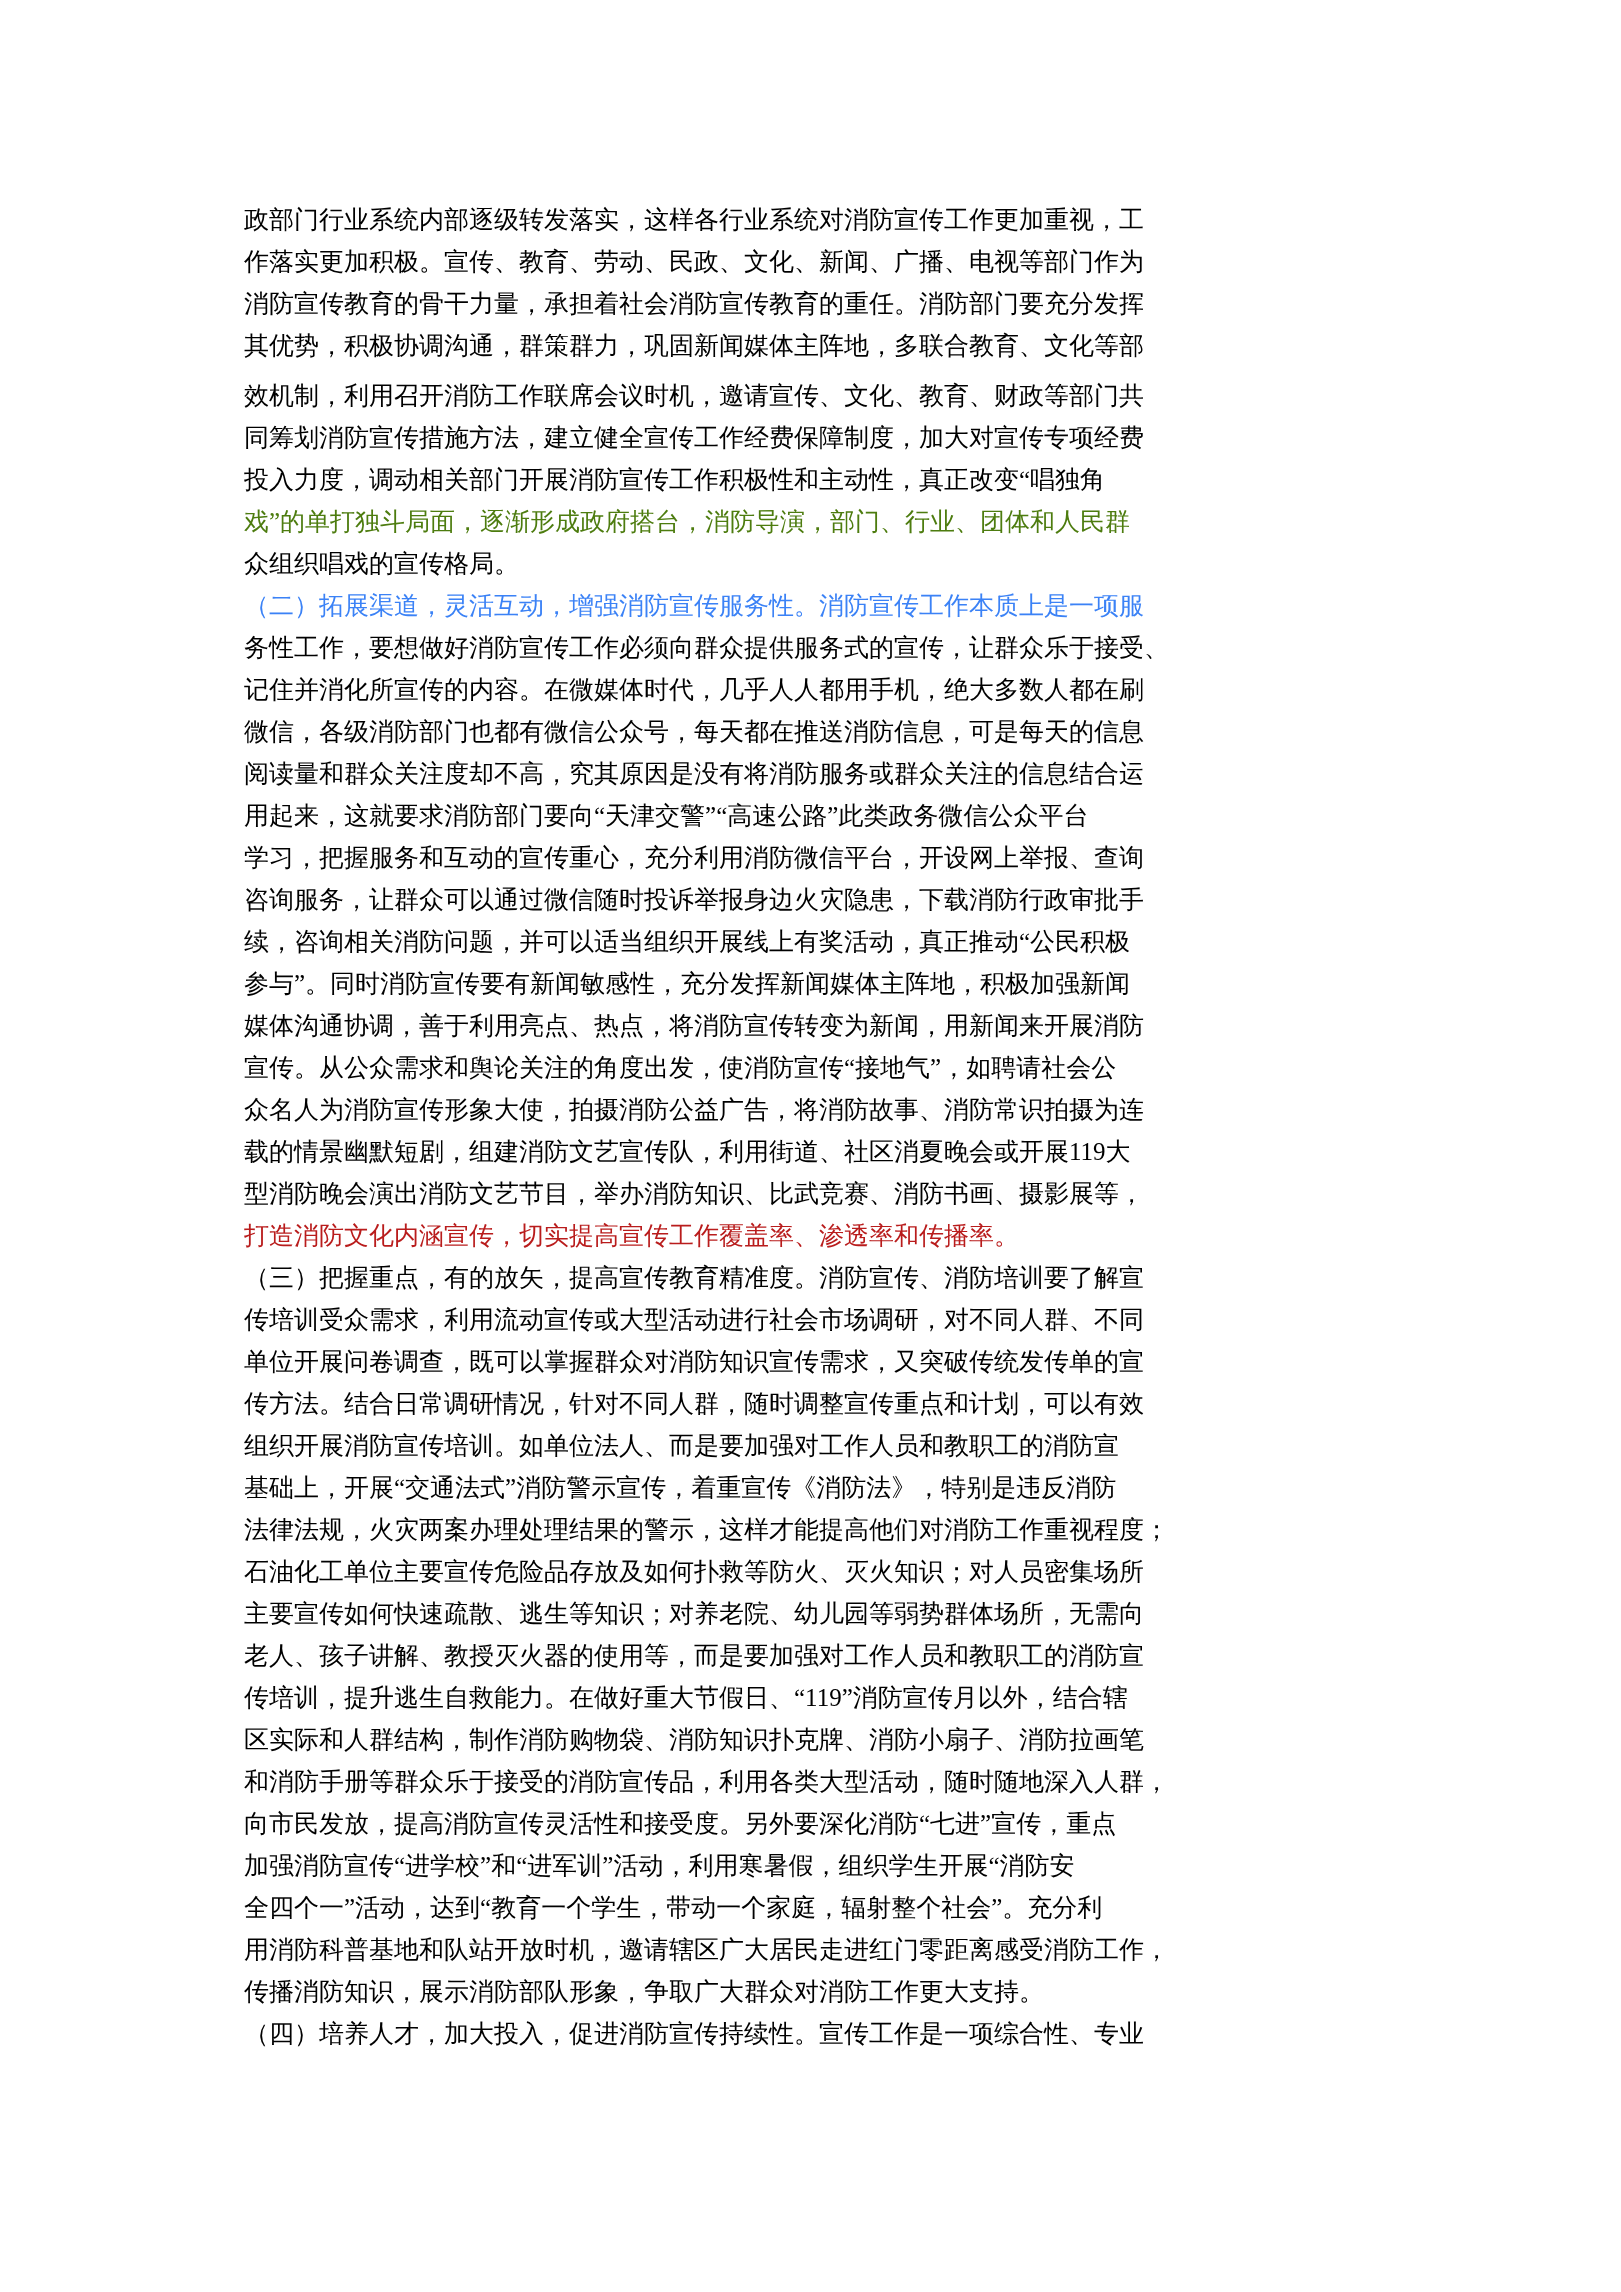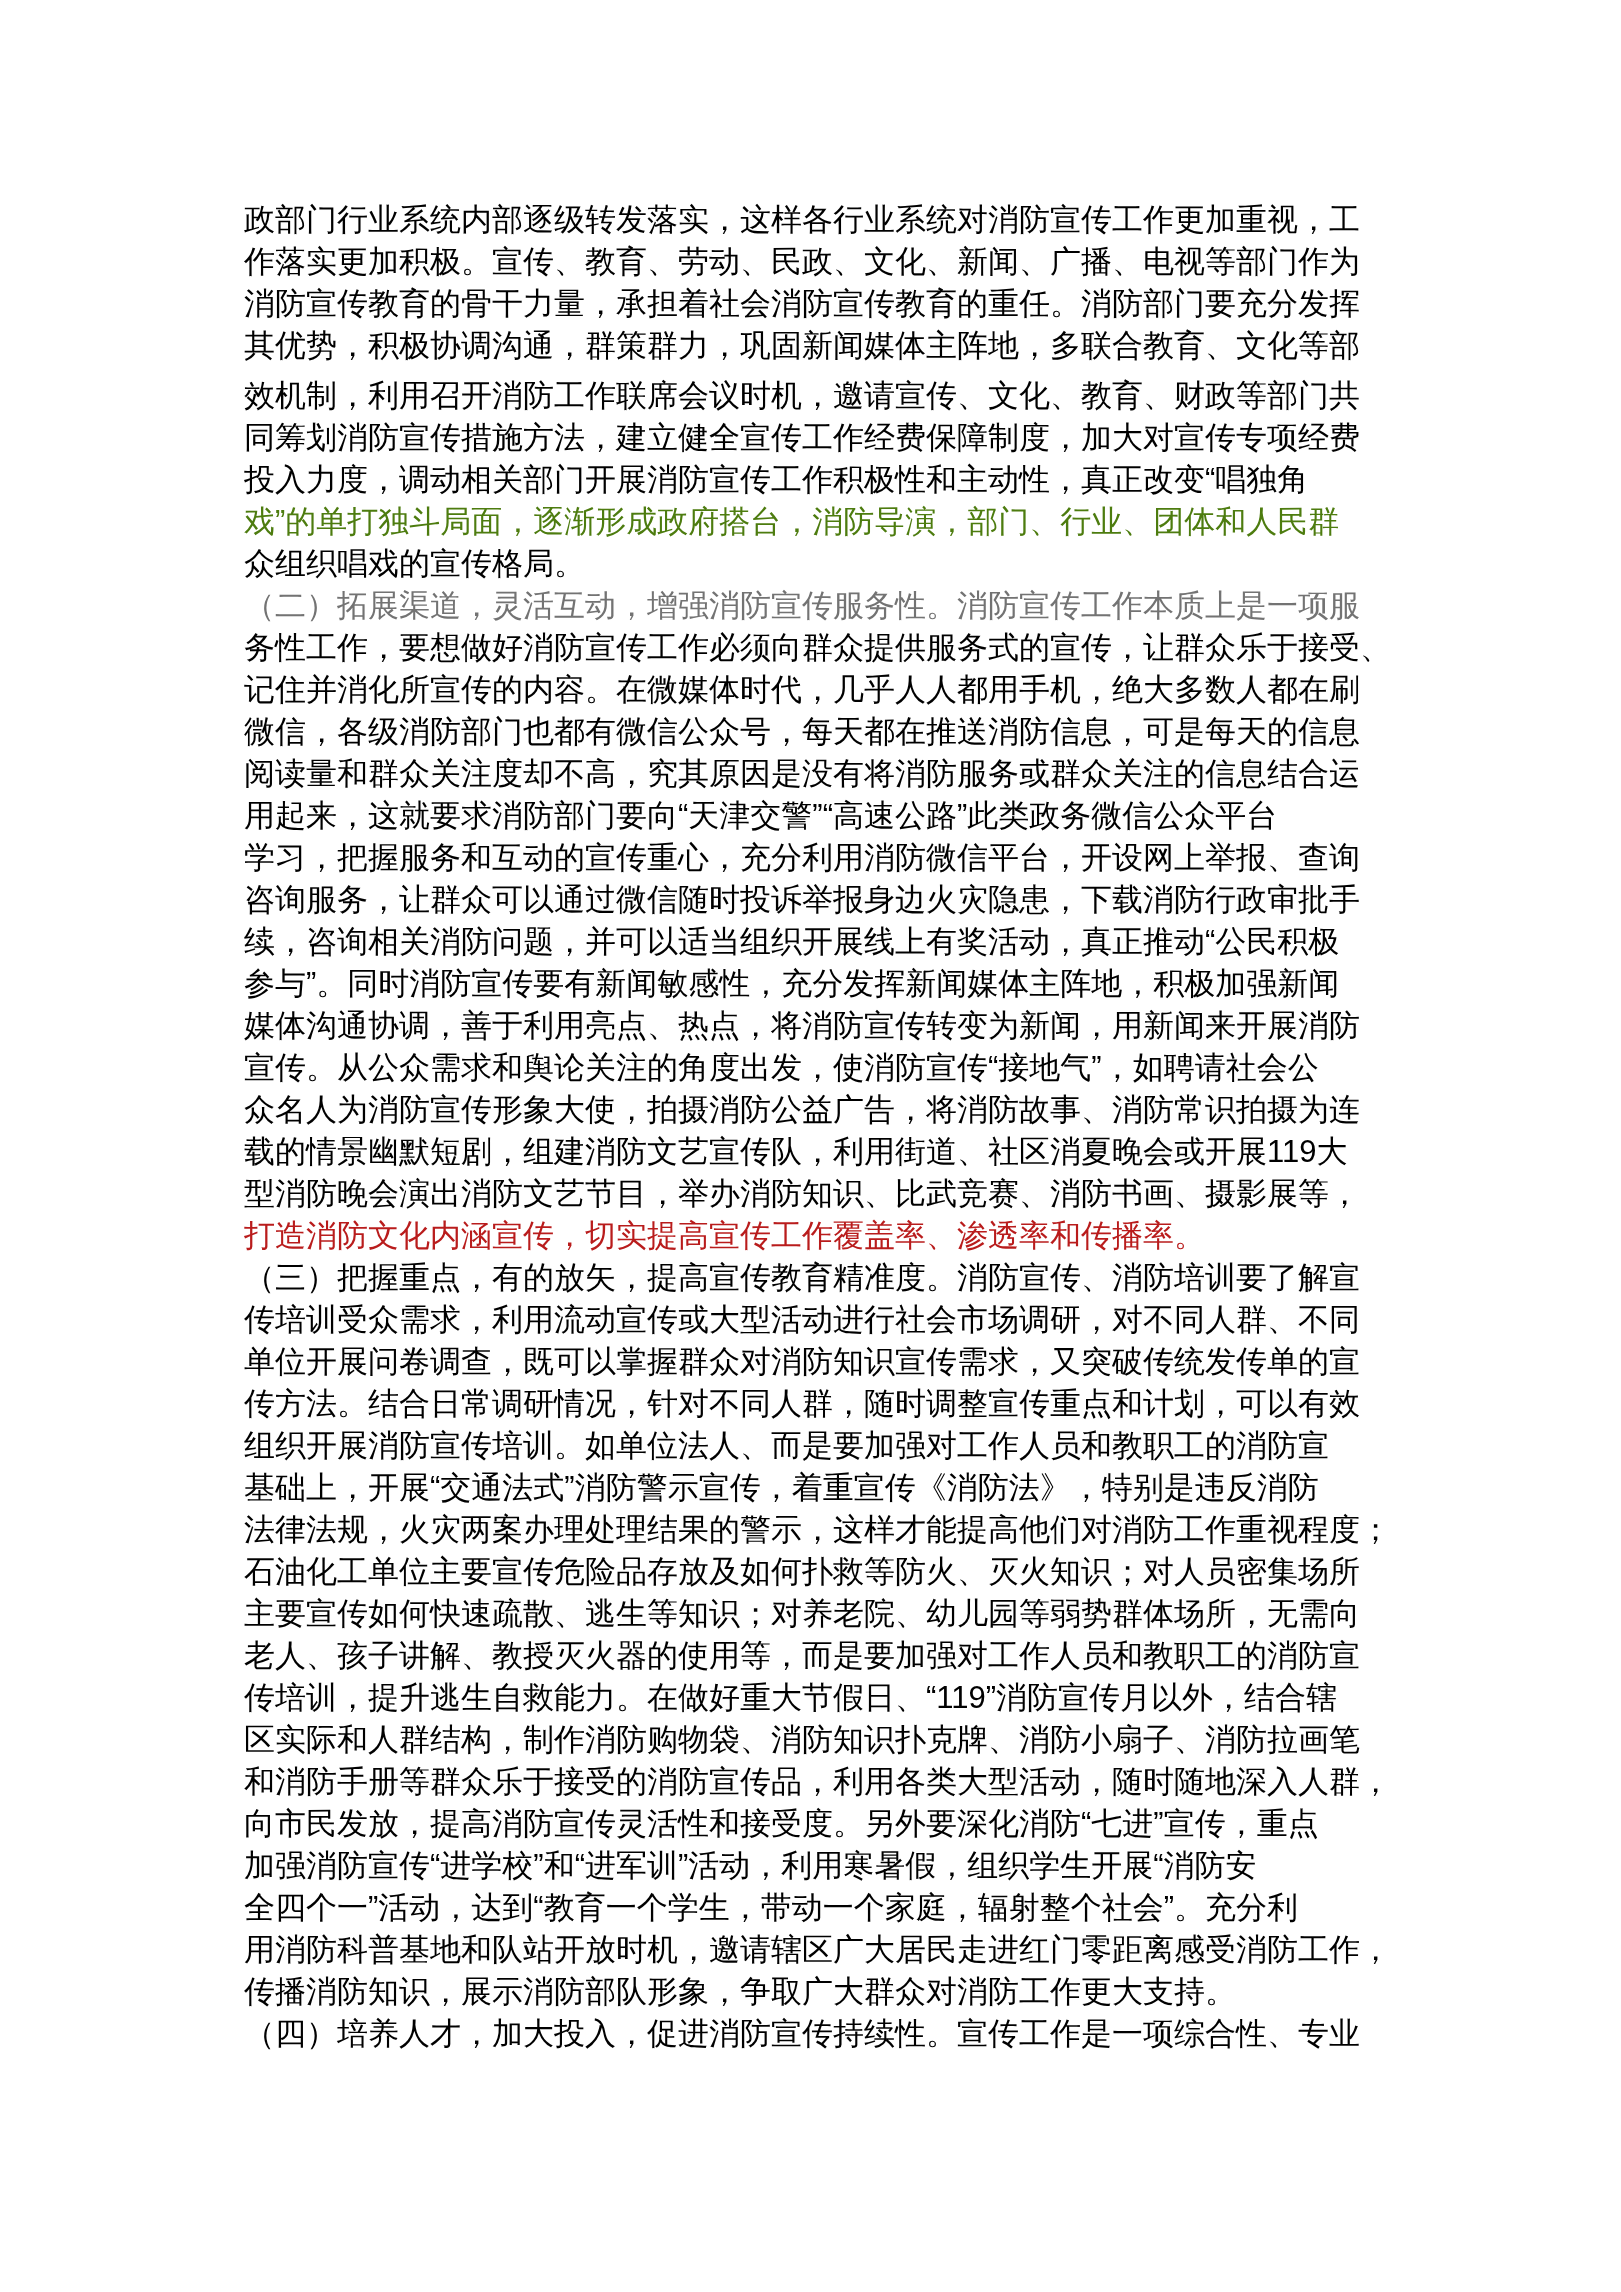--- a/index.html
+++ b/index.html
@@ -19,47 +19,47 @@
     position: absolute;
     left: 244px;
     top: 199px;
     width: 1147px;
   }
   .paragraph {
     margin: 0;
     padding: 0;
   }
   .text-line {
-    font-size: 31px;
+    font-size: 25px;
     line-height: 42px;
     height: 42px;
     color: #000000;
     white-space: pre;
     letter-spacing: 0;
-    font-family: Liberation Sans, sans-serif;
+    font-family: Liberation Serif, serif;
   }
 </style>
 </head>
 <body>
 
 <div class="page" style="background: rgb(255, 255, 255);">
   <div class="doc-content">
       <div class="paragraph">
         <div class="text-line" style="color: rgb(0, 0, 0);">政部门行业系统内部逐级转发落实，这样各行业系统对消防宣传工作更加重视，工</div>
         <div class="text-line" style="color: rgb(0, 0, 0);">作落实更加积极。宣传、教育、劳动、民政、文化、新闻、广播、电视等部门作为</div>
         <div class="text-line" style="color: rgb(0, 0, 0);">消防宣传教育的骨干力量，承担着社会消防宣传教育的重任。消防部门要充分发挥</div>
         <div class="text-line" style="color: rgb(0, 0, 0);">其优势，积极协调沟通，群策群力，巩固新闻媒体主阵地，多联合教育、文化等部</div>
         <div class="text-line" style="color: rgb(0, 0, 0); margin-top: 8px;">效机制，利用召开消防工作联席会议时机，邀请宣传、文化、教育、财政等部门共</div>
         <div class="text-line" style="color: rgb(0, 0, 0);">同筹划消防宣传措施方法，建立健全宣传工作经费保障制度，加大对宣传专项经费</div>
         <div class="text-line" style="color: rgb(0, 0, 0);">投入力度，调动相关部门开展消防宣传工作积极性和主动性，真正改变“唱独角</div>
         <div class="text-line" style="color: #4d7c0f;">戏”的单打独斗局面，逐渐形成政府搭台，消防导演，部门、行业、团体和人民群</div>
         <div class="text-line" style="color: rgb(0, 0, 0);">众组织唱戏的宣传格局。</div>
       </div>
       <div class="paragraph">
-        <div class="text-line" style="color: #737373;">（二）拓展渠道，灵活互动，增强消防宣传服务性。消防宣传工作本质上是一项服</div>
+        <div class="text-line" style="color: #3b82f6;">（二）拓展渠道，灵活互动，增强消防宣传服务性。消防宣传工作本质上是一项服</div>
         <div class="text-line" style="color: rgb(0, 0, 0);">务性工作，要想做好消防宣传工作必须向群众提供服务式的宣传，让群众乐于接受、</div>
         <div class="text-line" style="color: rgb(0, 0, 0);">记住并消化所宣传的内容。在微媒体时代，几乎人人都用手机，绝大多数人都在刷</div>
         <div class="text-line" style="color: rgb(0, 0, 0);">微信，各级消防部门也都有微信公众号，每天都在推送消防信息，可是每天的信息</div>
         <div class="text-line" style="color: rgb(0, 0, 0);">阅读量和群众关注度却不高，究其原因是没有将消防服务或群众关注的信息结合运</div>
         <div class="text-line" style="color: rgb(0, 0, 0);">用起来，这就要求消防部门要向“天津交警”“高速公路”此类政务微信公众平台</div>
         <div class="text-line" style="color: rgb(0, 0, 0);">学习，把握服务和互动的宣传重心，充分利用消防微信平台，开设网上举报、查询</div>
         <div class="text-line" style="color: rgb(0, 0, 0);">咨询服务，让群众可以通过微信随时投诉举报身边火灾隐患，下载消防行政审批手</div>
         <div class="text-line" style="color: rgb(0, 0, 0);">续，咨询相关消防问题，并可以适当组织开展线上有奖活动，真正推动“公民积极</div>
         <div class="text-line" style="color: rgb(0, 0, 0);">参与”。同时消防宣传要有新闻敏感性，充分发挥新闻媒体主阵地，积极加强新闻</div>
         <div class="text-line" style="color: rgb(0, 0, 0);">媒体沟通协调，善于利用亮点、热点，将消防宣传转变为新闻，用新闻来开展消防</div>

